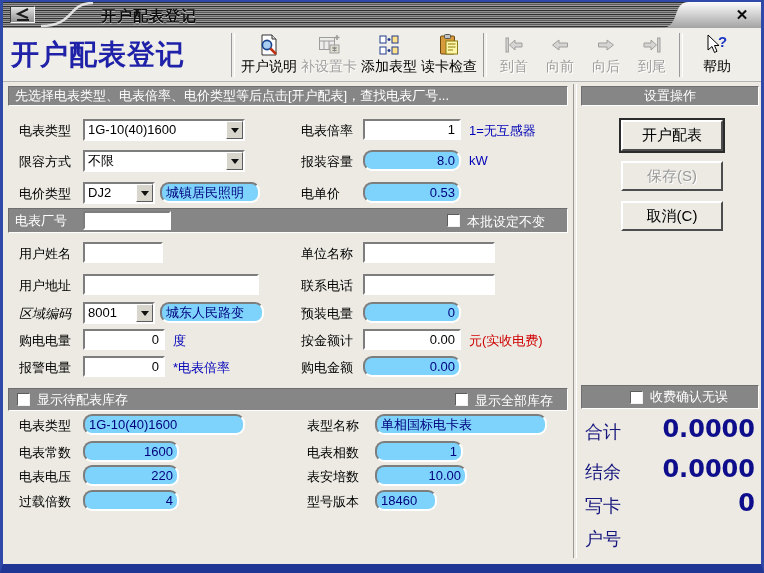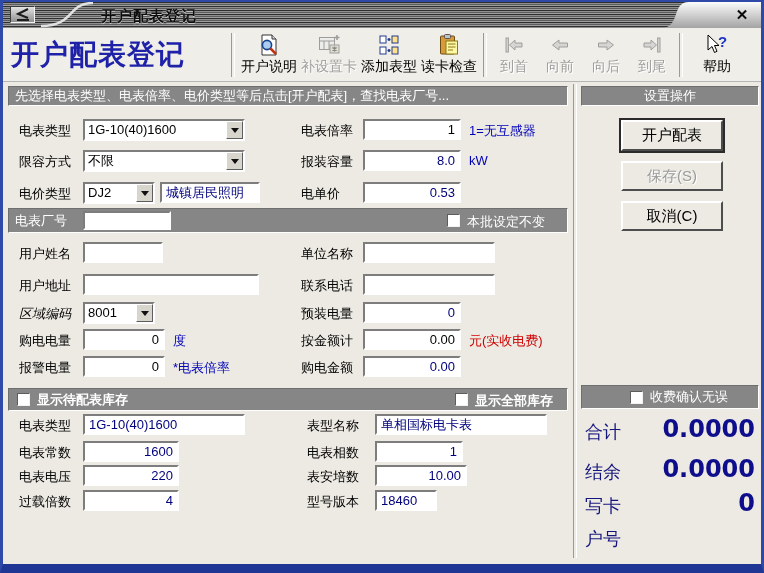--- a/index.html
+++ b/index.html
@@ -39,21 +39,21 @@
   .rpanel{position:absolute;left:576px;top:2px;width:182px;height:478px;}
   .vsep{position:absolute;left:570px;top:2px;bottom:6px;width:2px;
     border-left:1px solid #9a9a9a;border-right:1px solid #fff;}
   .bar{position:absolute;background:#868686;border:1px solid;border-color:#6f6f6f #fff #fff #6f6f6f;
     color:#fff;font-size:13px;display:flex;align-items:center;box-sizing:border-box;}
   .row{position:absolute;left:0;width:568px;height:23px;}
   .lbl{position:absolute;top:3px;font-size:13px;color:#000;white-space:nowrap;}
   .fld{position:absolute;top:0;height:21px;box-sizing:border-box;background:#fff;
     border:2px solid;border-color:#7d7d7d #fff #fff #7d7d7d;
     font-size:13px;line-height:16px;padding:1px 4px;color:#000;overflow:hidden;white-space:nowrap;}
-  .fld.blue{background:#ffffff;color:#00007d;}
+  .fld.blue{background:#7dd3fc;color:#00007d;border-radius:9px;}
   .fld.num{text-align:right;}
   .hint-b{color:#0000b8;}
   .hint-r{color:#cf0000;}
   .combo{position:absolute;top:0;height:22px;box-sizing:border-box;background:#fff;display:flex;
     border:2px solid;border-color:#7d7d7d #fff #fff #7d7d7d;}
   .combo-val{flex:1;font-size:13px;line-height:17px;padding:0 3px;overflow:hidden;white-space:nowrap;}
   .combo-btn{width:17px;background:#d8d5cd;display:flex;align-items:center;justify-content:center;
     border:1px solid;border-color:#fff #5e5e5e #5e5e5e #fff;box-sizing:border-box;}
   .tri{width:0;height:0;border-left:4px solid transparent;border-right:4px solid transparent;
     border-top:5px solid #101010;}
@@ -262,20 +262,21 @@
       </div>
 
       <div class="row" style="top:218px;">
         <span class="lbl" style="left:14px;font-style:italic;">区域编码</span>
         <div class="combo" style="left:78px;width:72px;">
           <div class="combo-val">8001</div>
           <div class="combo-btn">
               <span class="tri"></span>
             </div>
         </div>
+        <div class="fld blue" style="left:155px;width:104px;">城东人民路变</div>
         <span class="lbl" style="left:296px;">预装电量</span>
         <div class="fld blue num" style="left:358px;width:98px;">0</div>
       </div>
 
       <div class="row" style="top:245px;">
         <span class="lbl" style="left:14px;">购电电量</span>
         <div class="fld num" style="left:78px;width:82px;">0</div>
         <span class="lbl hint-b" style="left:168px;">度</span>
         <span class="lbl" style="left:296px;">按金额计</span>
         <div class="fld num" style="left:358px;width:98px;">0.00</div>
@@ -283,21 +284,21 @@
       </div>
 
       <div class="row" style="top:272px;">
         <span class="lbl" style="left:14px;">报警电量</span>
         <div class="fld num" style="left:78px;width:82px;">0</div>
         <span class="lbl hint-b" style="left:168px;">*电表倍率</span>
         <span class="lbl" style="left:296px;">购电金额</span>
         <div class="fld blue num" style="left:358px;width:98px;">0.00</div>
       </div>
 
-      <div class="bar" style="left:3px;top:304px;width:560px;height:23px;padding:0 8px;font-weight:bold;">
+      <div class="bar" style="left:3px;top:304px;width:560px;height:23px;padding:0 8px;">
         <span class="chk"></span>
         <span style="margin-left:7px;">显示待配表库存</span>
         <span class="chk" style="position:absolute;left:446px;top:4px;"></span>
         <span class="lbl" style="left:466px;top:3px;color:#fff;">显示全部库存</span>
       </div>
 
       <div class="row" style="top:330px;">
         <span class="lbl" style="left:14px;">电表类型</span>
         <div class="fld blue" style="left:78px;width:162px;">1G-10(40)1600</div>
         <span class="lbl" style="left:302px;">表型名称</span>

